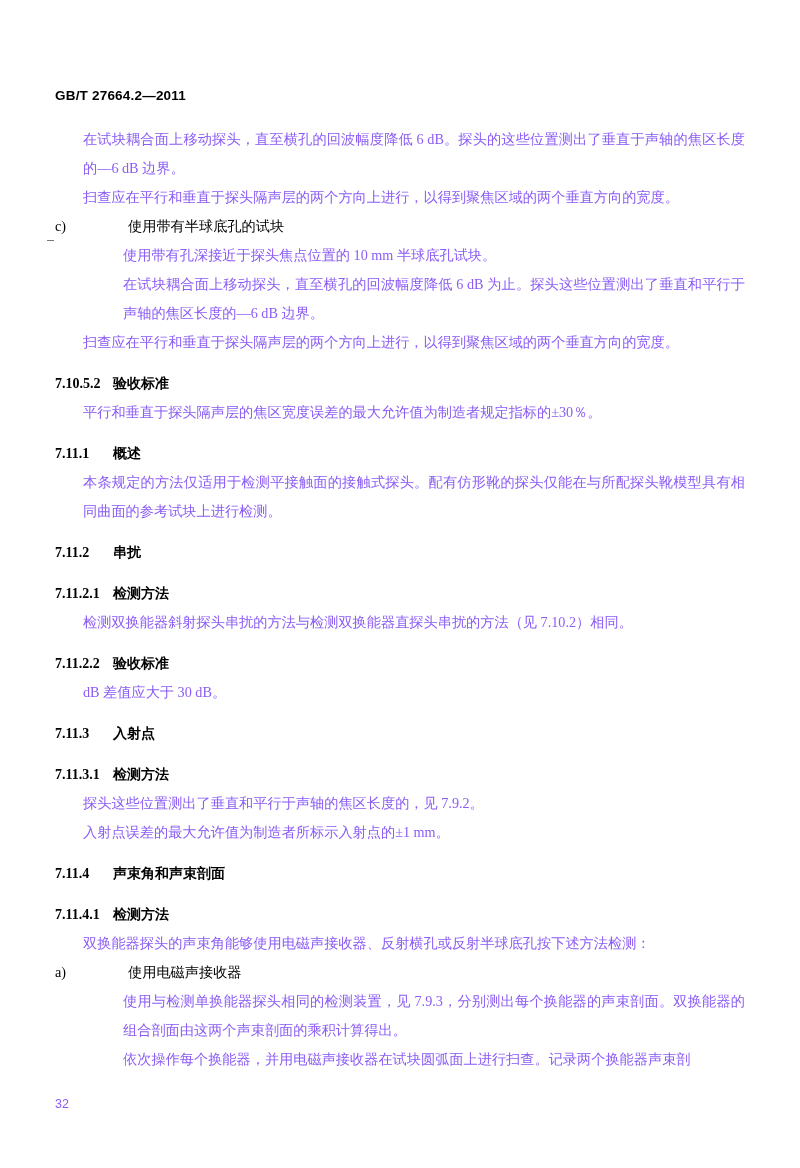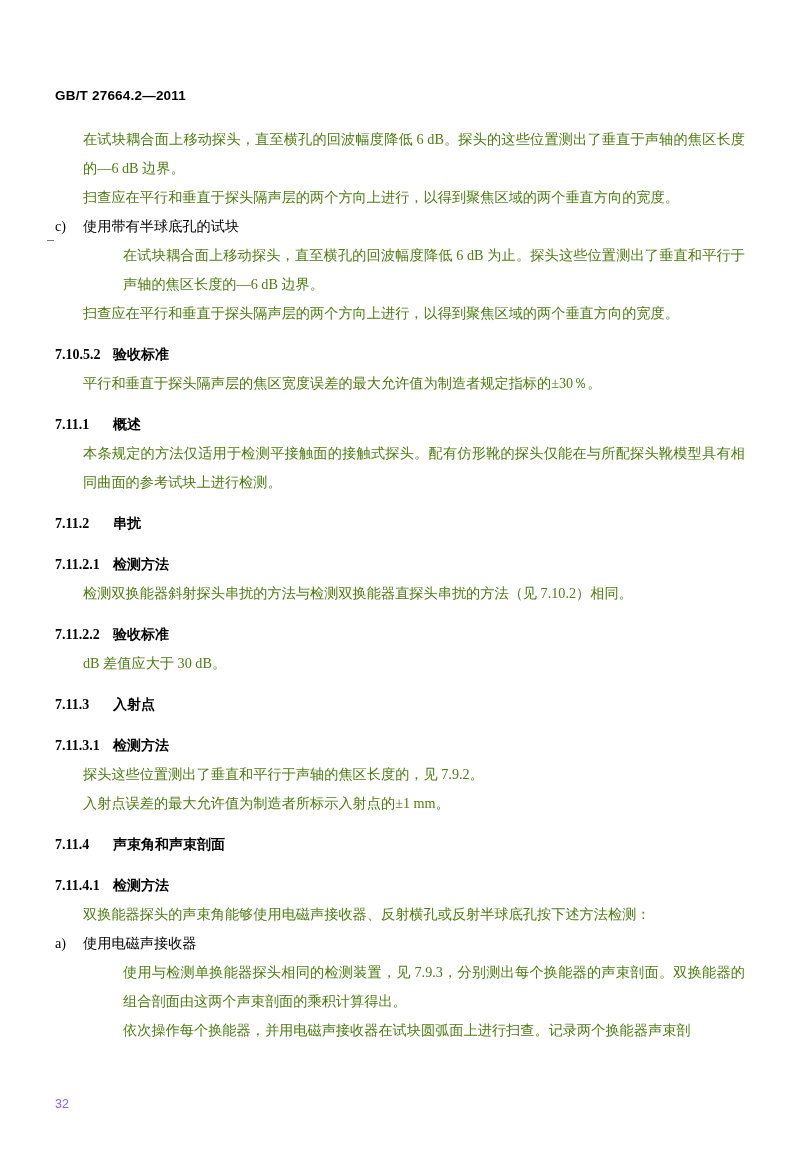--- a/index.html
+++ b/index.html
@@ -38,21 +38,21 @@
   .content {
     position: absolute;
     left: 55px;
     top: 125px;
     width: 690px;
   }
   
   .p {
     font-size: 14.2px;
     line-height: 29px;
-    color: #4d7c0f;
+    color: #8b5cf6;
     text-align: justify;
     text-justify: inter-ideograph;
     margin: 0;
   }
   .ind-1 { margin-left: 28px; }   
   .ind-2 { margin-left: 68px; }   
   .ind-list { margin-left: 40px; } 
 
   .h-bold {
     font-family: Liberation Serif, serif;
@@ -77,20 +77,21 @@
     flex: 0 0 28px;
     font-size: 14.2px;
     line-height: 29px;
   }
   .listbody {
     flex: 1 1 auto;
     font-size: 14.2px;
     line-height: 29px;
     text-align: justify;
     text-justify: inter-ideograph;
+    margin-left: 45px;
   }
   .pagenum {
     position: absolute;
     left: 55px;
     top: 1097px;
     font-family: "Liberation Sans", "DejaVu Sans", sans-serif;
     font-size: 12.5px;
     color: #8b5cf6;
   }
   .tick {
@@ -115,20 +116,21 @@
     <div class="content">
 
       <p class="p ind-1">在试块耦合面上移动探头，直至横孔的回波幅度降低 6 dB。探头的这些位置测出了垂直于声轴的焦区长度的—6 dB 边界。</p>
       <p class="p ind-1">扫查应在平行和垂直于探头隔声层的两个方向上进行，以得到聚焦区域的两个垂直方向的宽度。</p>
 
       <div class="listrow ind-list">
         <span class="listmark">c)</span>
         <span class="listbody">使用带有半球底孔的试块</span>
       </div>
 
+      <p class="p ind-2">使用带有孔深接近于探头焦点位置的 10 mm 半球底孔试块。</p>
       <p class="p ind-2">在试块耦合面上移动探头，直至横孔的回波幅度降低 6 dB 为止。探头这些位置测出了垂直和平行于声轴的焦区长度的—6 dB 边界。</p>
       <p class="p ind-1">扫查应在平行和垂直于探头隔声层的两个方向上进行，以得到聚焦区域的两个垂直方向的宽度。</p>
 
       <div class="h-bold h-gap-md">
         <span class="num">7.10.5.2</span><span>验收标准</span>
       </div>
       <p class="p ind-1">平行和垂直于探头隔声层的焦区宽度误差的最大允许值为制造者规定指标的±30％。</p>
 
 
       <div class="h-bold h-gap-md">

